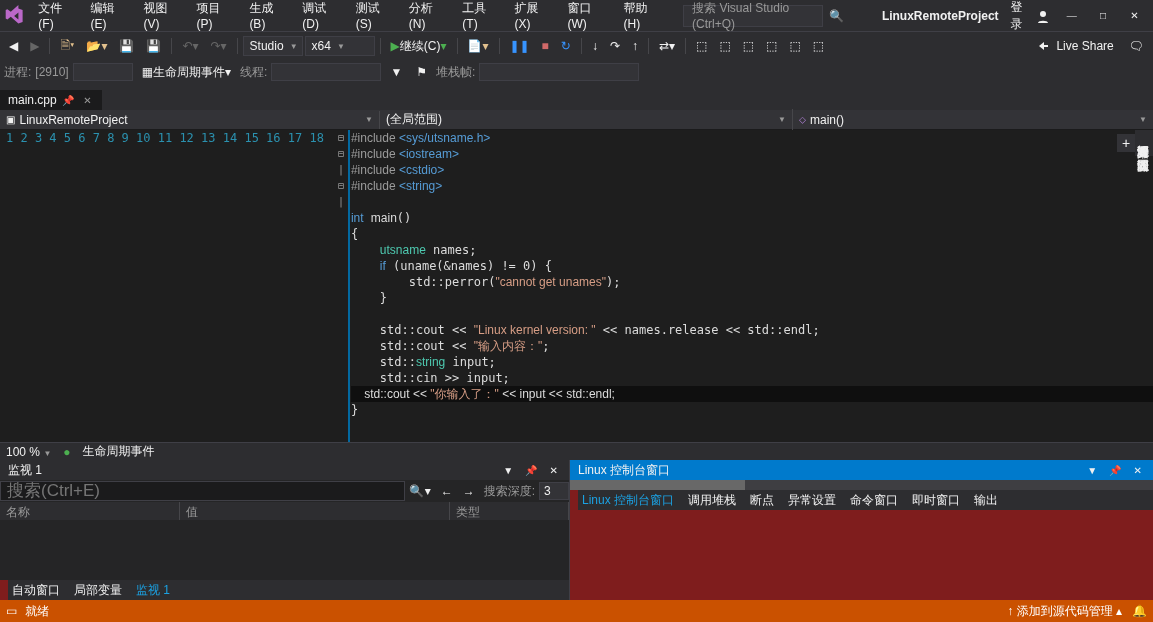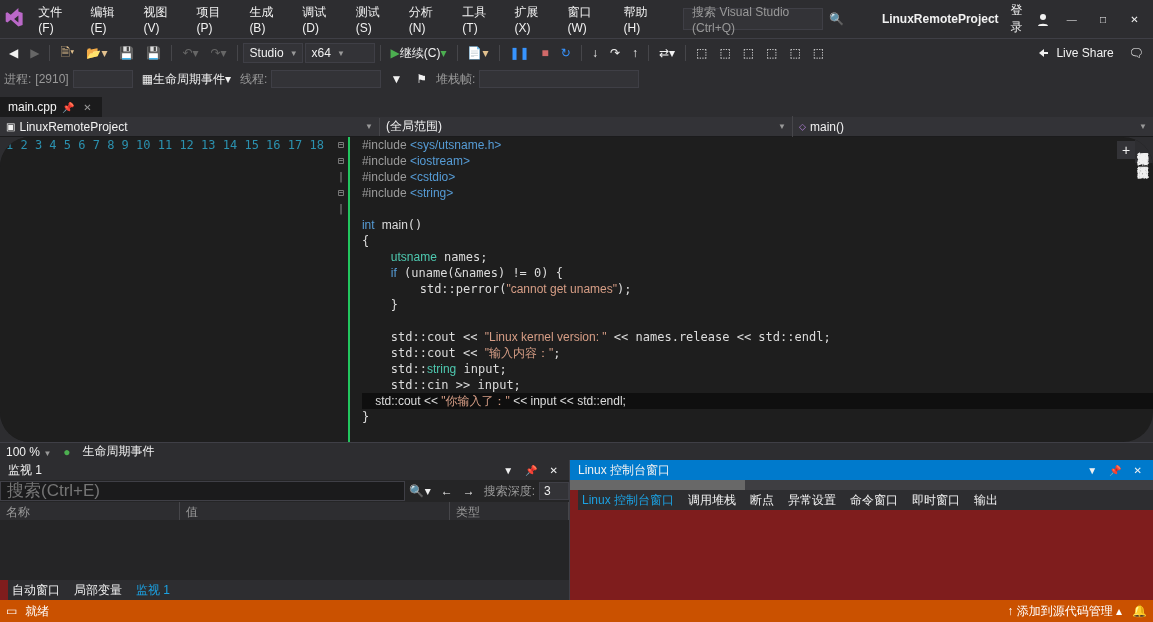--- a/index.html
+++ b/index.html
@@ -1,17 +1,17 @@
 <!DOCTYPE html>
 <html><head>
 <meta charset="utf-8">
 <style>
 * { margin: 0; padding: 0; box-sizing: border-box; font-family: "Segoe UI", "Microsoft YaHei", sans-serif; font-size: 12px; }
 body { background: #2d2d30; color: #f1f1f1; width: 1153px; height: 622px; overflow: hidden; display: flex; flex-direction: column; }
-.menubar { background: #2d2d30; display: flex; align-items: center; height: 39px; padding: 0 4px; border-bottom: 1px solid #3f3f46; }
+.menubar { background: #2d2d30; display: flex; align-items: center; height: 32px; padding: 0 4px; border-bottom: 1px solid #3f3f46; }
 .vs-logo { width: 22px; height: 22px; margin-right: 6px; }
 .menu-item { padding: 4px 8px; color: #f1f1f1; cursor: pointer; }
 .search-box { background: #333337; border: 1px solid #3f3f46; color: #999; padding: 3px 8px; width: 150px; margin-left: 14px; height: 22px; display:flex; align-items:center; }
 .search-icon { color: #999; padding: 0 6px; }
 .project-name { color: #f1f1f1; padding: 4px 12px; margin-left: 20px; font-weight: 600; }
 .right-controls { margin-left: auto; display: flex; align-items: center; gap: 2px; }
 .login-label { color: #f1f1f1; margin-right: 6px; display:flex; align-items:center; gap:4px; }
 .win-btn { width: 32px; height: 28px; display: flex; align-items: center; justify-content: center; color: #f1f1f1; cursor: pointer; }
 .syscaption { font-family: "Segoe MDL2 Assets", "Segoe UI Symbol"; font-size: 10px; }
 
@@ -29,24 +29,24 @@
 .tabbar { background: #2d2d30; display: flex; align-items: flex-end; height: 22px; margin-top: 4px; }
 .tab { background: #1b1b1c; padding: 3px 8px; display: flex; align-items: center; gap: 6px; color: #f1f1f1; }
 .tab-close { color: #999; padding: 0 2px; cursor: pointer; font-size: 10px; }
 .tab-pin { color: #999; font-size: 10px; }
 
 .navbar { background: #333337; display: flex; align-items: center; height: 20px; border-bottom: 1px solid #1b1b1c; }
 .nav-combo { flex: 1; padding: 2px 6px; color: #f1f1f1; display: flex; align-items: center; gap: 4px; border-right: 1px solid #46464a; font-size: 11px; }
 .nav-combo:last-child { border-right: none; }
 .nav-icon { font-size: 10px; }
 
-.editor-area { flex: 1; display: flex; background: #1e1e1e; overflow: hidden; position: relative; border-radius: 30px; }
+.editor-area { flex: 1; display: flex; background: #1e1e1e; overflow: hidden; position: relative; }
 .gutter { background: #1e1e1e; color: #2b91af; text-align: right; padding: 0 10px 0 6px; font-family: Consolas, monospace; font-size: 12px; line-height: 16px; user-select:none; }
 .fold-col { width: 14px; background: #1e1e1e; color: #999; font-family: Consolas, monospace; font-size: 10px; line-height: 16px; text-align: center;}
-.code { flex: 1; font-family: Consolas, monospace; font-size: 12px; line-height: 16px; white-space: pre; color: #dcdcdc; border-left: 2px solid #22c55e; padding-left: 12px; }
+.code { flex: 1; font-family: Consolas, monospace; font-size: 12px; line-height: 16px; white-space: pre; color: #dcdcdc; border-left: 2px solid #0369a1; padding-left: 1px; }
 .code .kw { color: #569cd6; }
 .code .pp { color: #9b9b9b; }
 .code .inc { color: #569cd6; }
 .code .str { color: #d69d85; }
 .code .t  { color: #4ec9b0; }
 .code .n  { color: #dcdcdc; }
 .line-hl { background: #0f0f0f; display: inline-block; width: 100%; }
 
 .side-tabs { position: absolute; right: 0; top: 0; width: 18px; background: #2d2d30; writing-mode: vertical-rl; text-orientation: mixed; color: #f1f1f1; font-size: 11px; padding: 6px 2px; display:flex; gap:14px; }
 .plus-widget { position:absolute; right:18px; top:4px; background:#333337; color:#f1f1f1; width:18px; height:18px; display:flex; align-items:center; justify-content:center; font-size:14px; }

